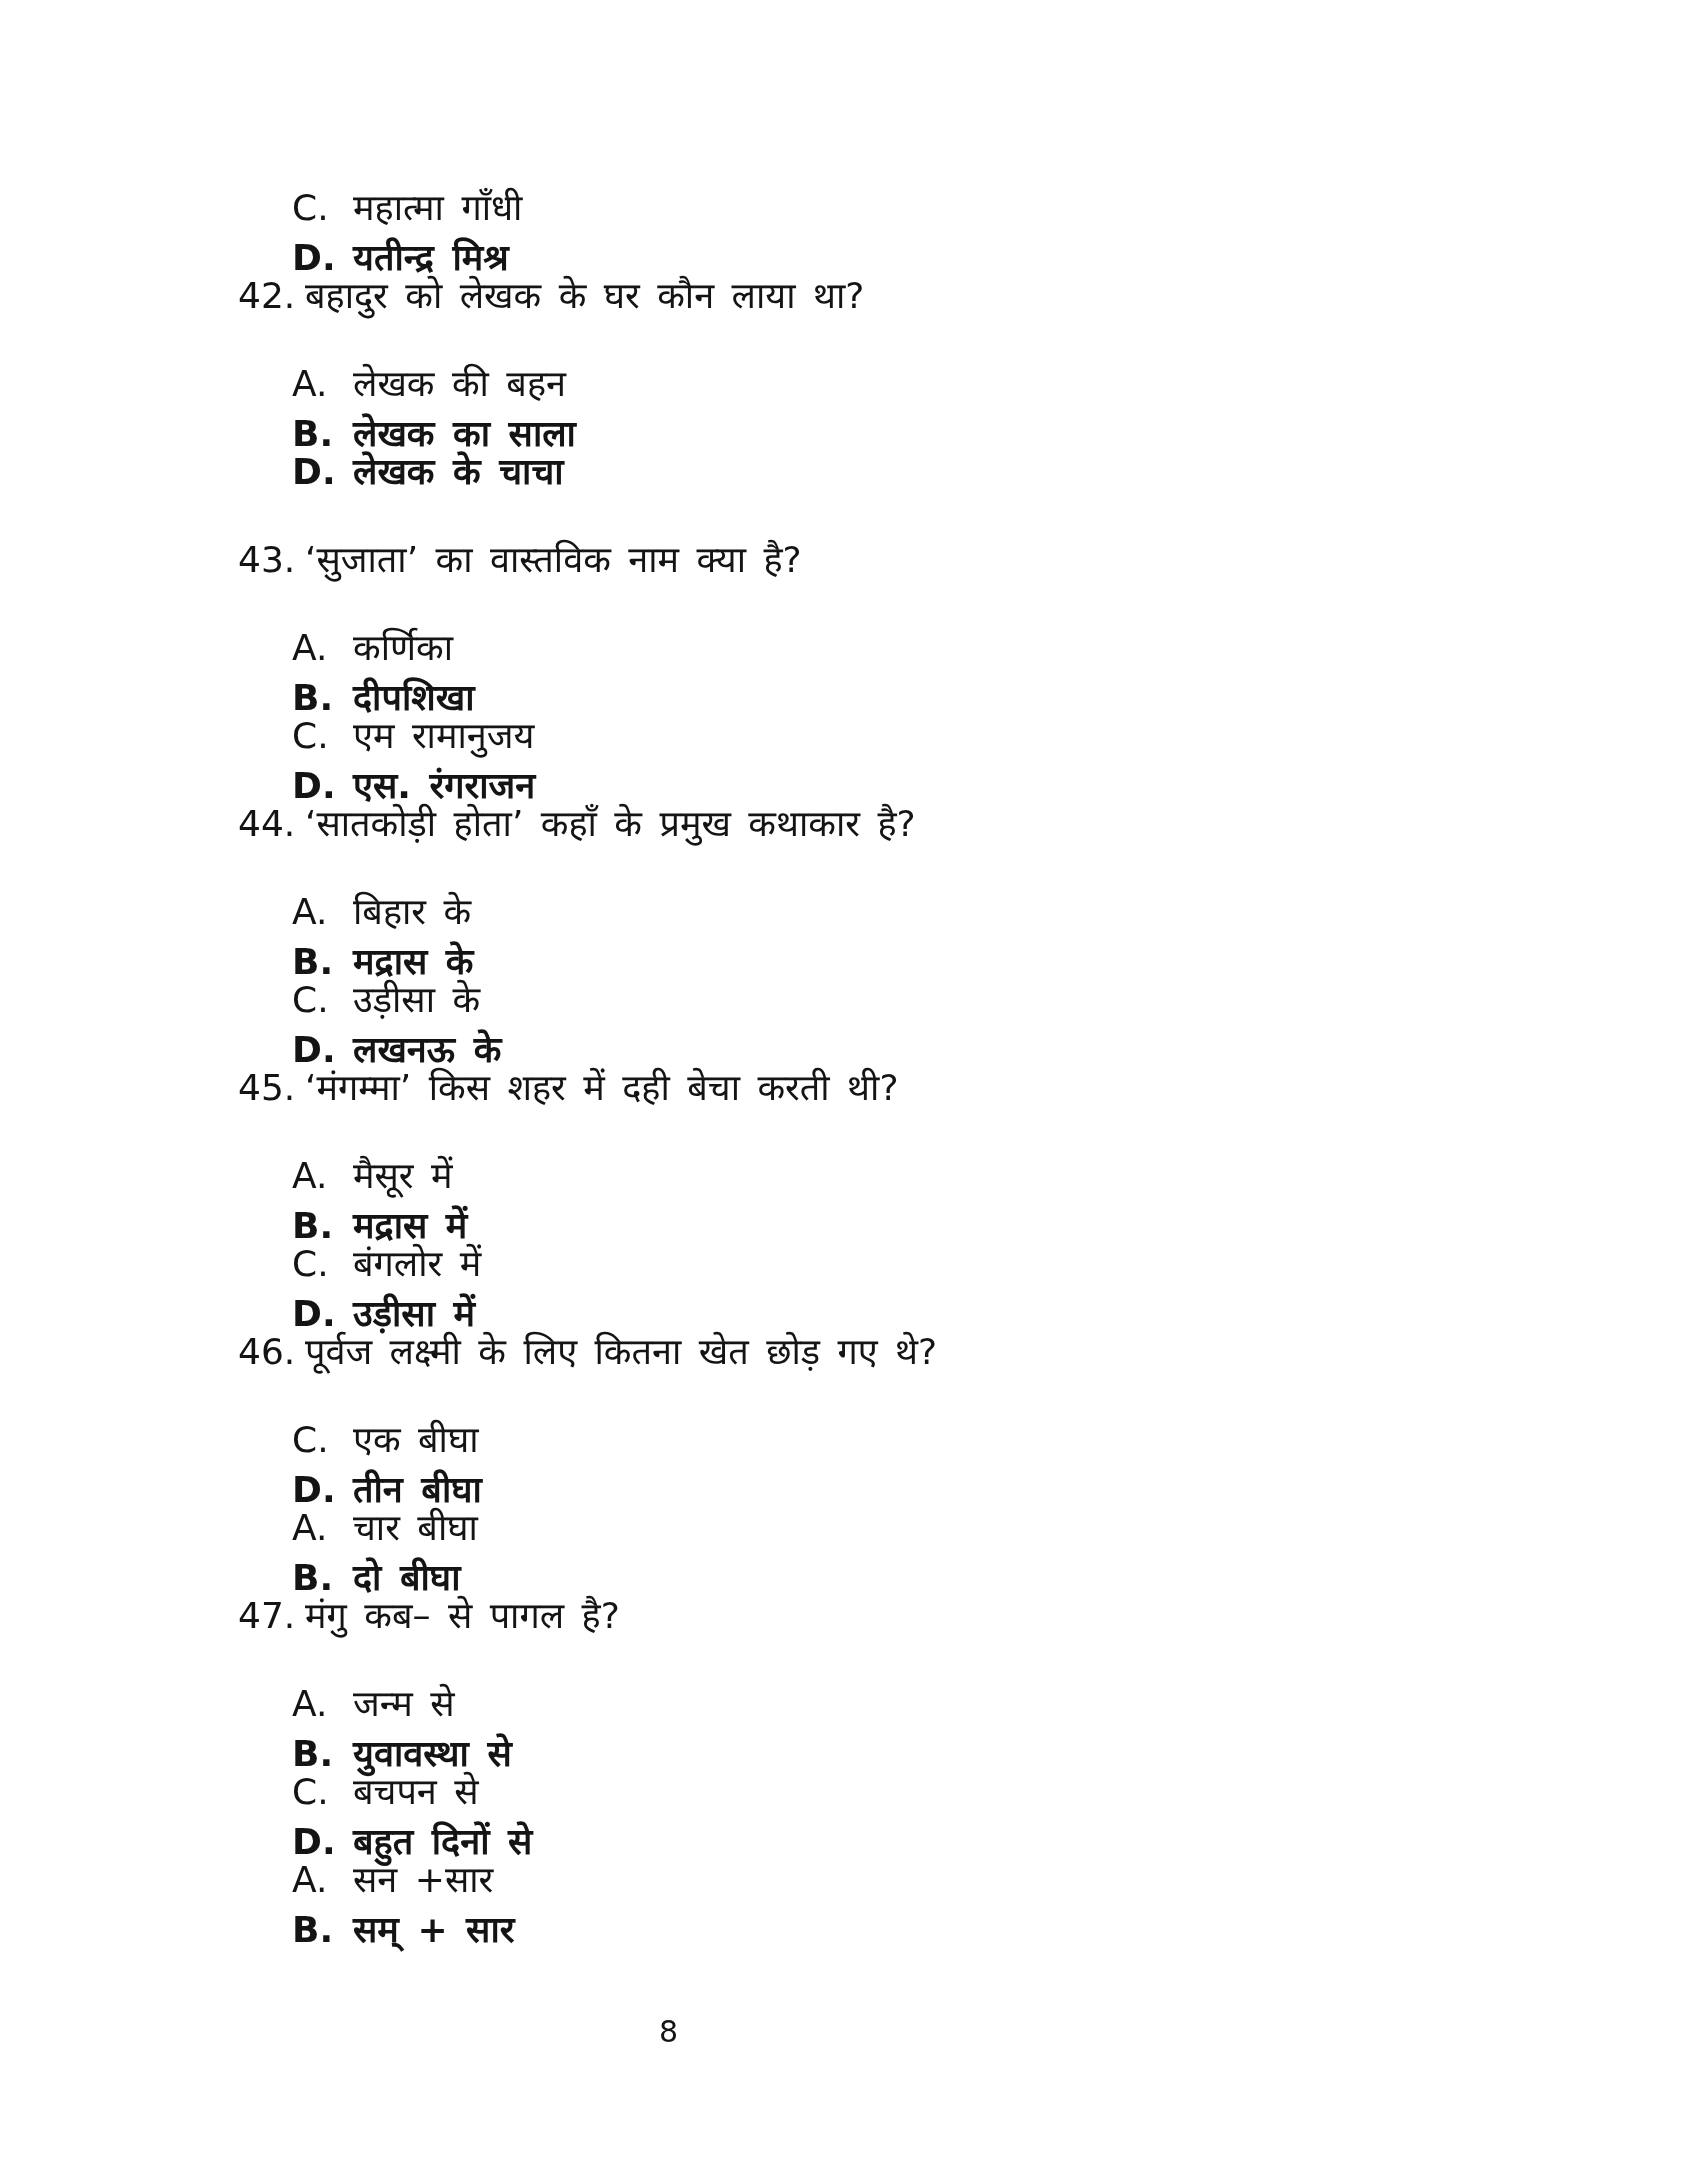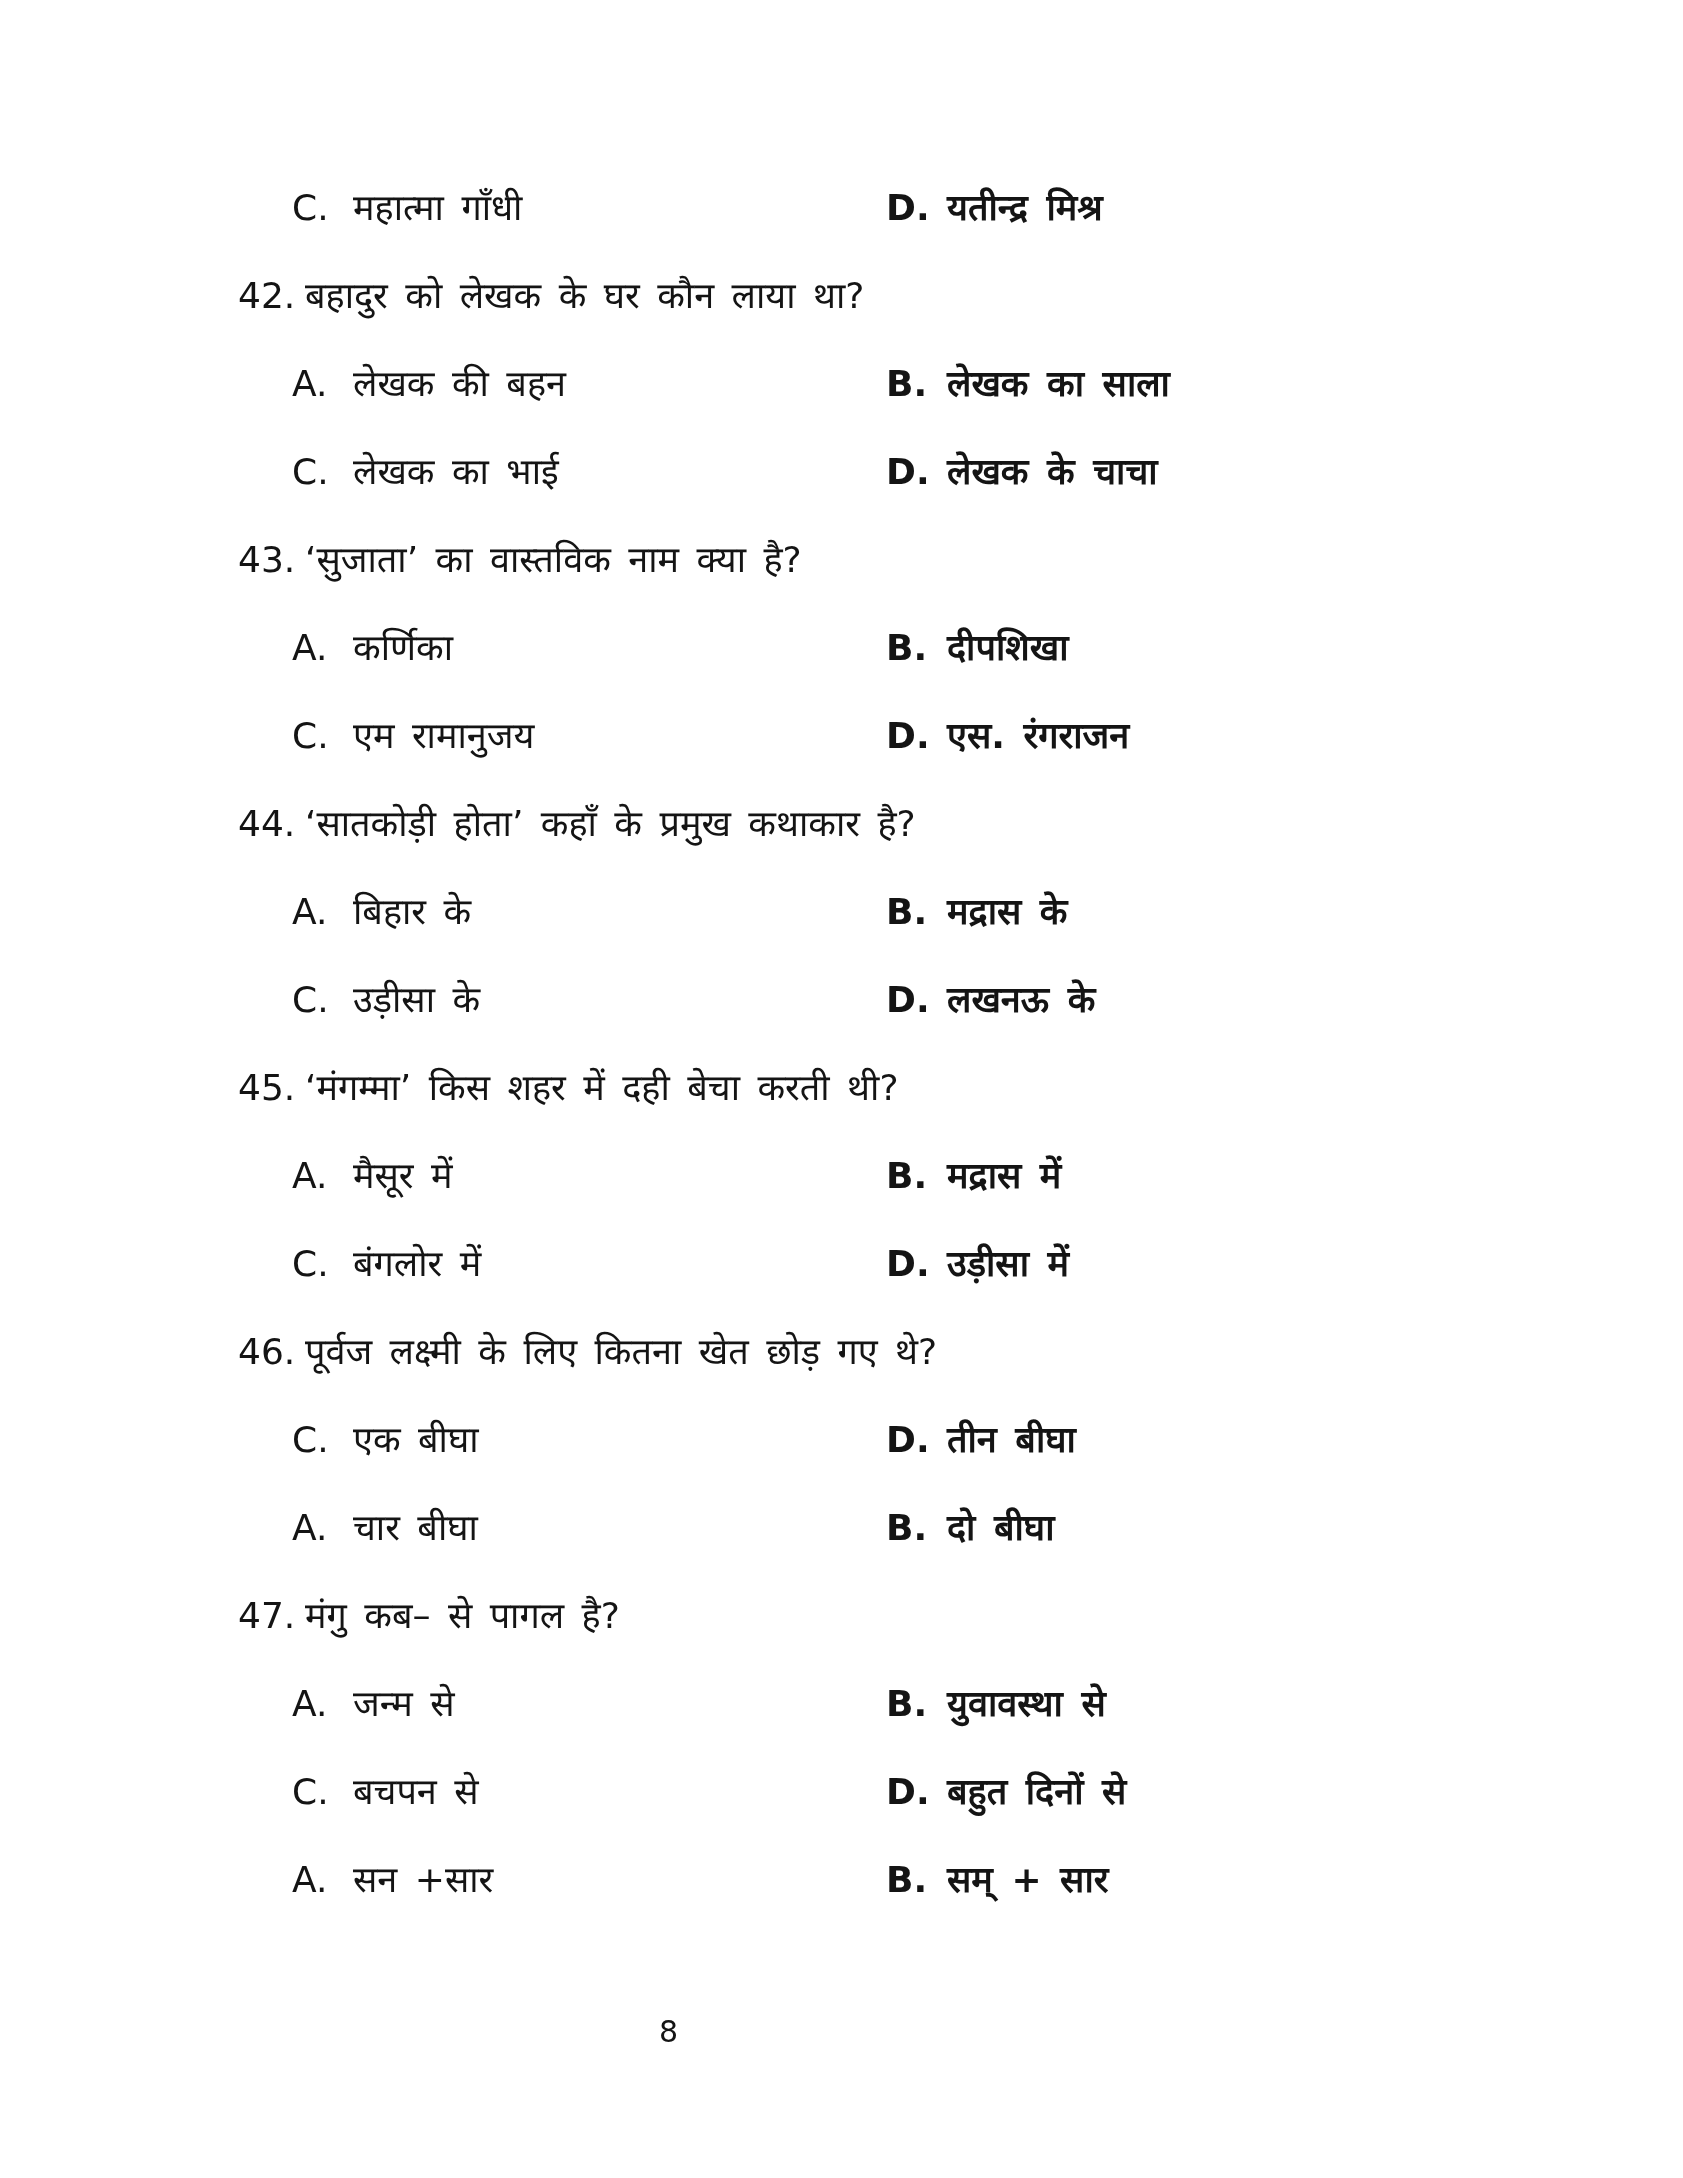--- a/index.html
+++ b/index.html
@@ -5,21 +5,21 @@
   * { margin: 0; padding: 0; box-sizing: border-box; }
   html, body { width: 1683px; height: 2178px; }
   body {
     background: #ffffff;
     color: #141414;
     font-family: "DejaVu Sans", sans-serif;
     position: relative;
     overflow: hidden;
   }
   .content { position: absolute; top: 183px; left: 0; width: 1683px; }
-  .row { height: 88px; white-space: nowrap; }
+  .row { height: 88px; white-space: nowrap; flex-direction: column; }
   .q-row {
     padding-left: 238px;
     font-size: 36px;
     line-height: 50px;
     word-spacing: 6px;
   }
   .q-num { display: inline-block; min-width: 67px; }
   .opt-row {
     display: flex;
     padding-left: 292px;
@@ -49,21 +49,20 @@
   </div>
 
   <div class="row q-row">
     <span class="q-num">42.</span><span class="q-text">बहादुर को लेखक के घर कौन लाया था?</span>
   </div>
   <div class="row opt-row">
     <div class="opt-left"><span class="opt-label">A.</span><span class="opt-text">लेखक की बहन</span></div>
     <div class="opt-right"><span class="opt-label">B.</span><span class="opt-text">लेखक का साला</span></div>
   </div>
   <div class="row opt-row">
-    <div class="opt-left"><span class="opt-label">C.</span><span class="opt-text">लेखक का भाई</span></div>
     <div class="opt-right"><span class="opt-label">D.</span><span class="opt-text">लेखक के चाचा</span></div>
   </div>
 
   <div class="row q-row">
     <span class="q-num">43.</span><span class="q-text">‘सुजाता’ का वास्तविक नाम क्या है?</span>
   </div>
   <div class="row opt-row">
     <div class="opt-left"><span class="opt-label">A.</span><span class="opt-text">कर्णिका</span></div>
     <div class="opt-right"><span class="opt-label">B.</span><span class="opt-text">दीपशिखा</span></div>
   </div>

